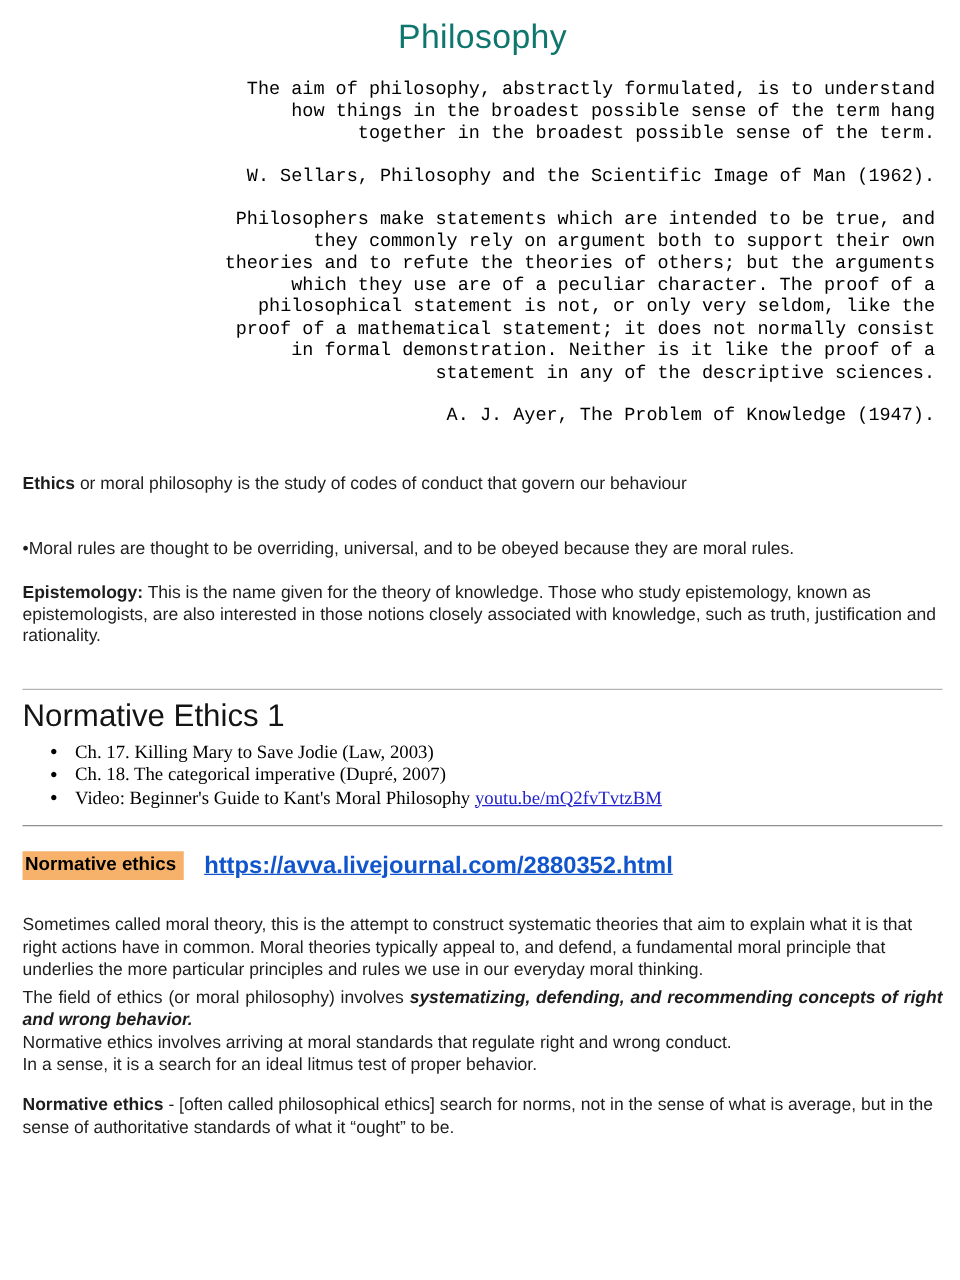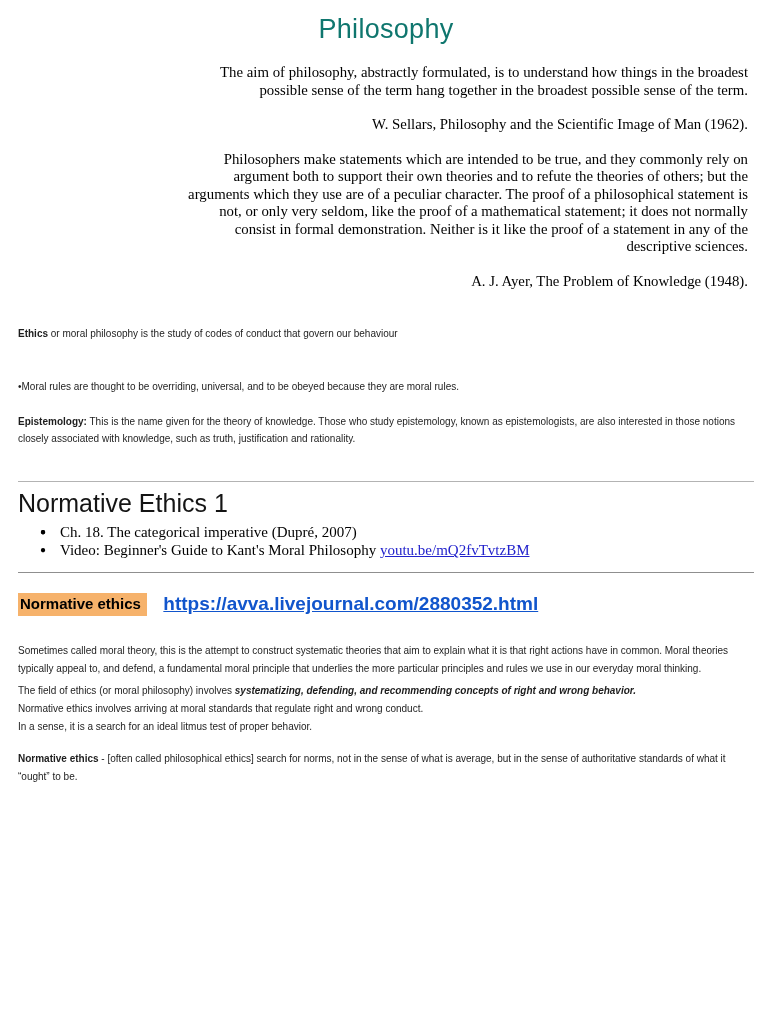--- a/index.html
+++ b/index.html
@@ -26,24 +26,24 @@
 
   .quotes {
     width: 570px;
     margin: 0 6px 35px auto;
     text-align: right;
     font-family: "Liberation Serif", serif;
     font-size: 14.8px;
     line-height: 17.5px;
     color: #000;
   }
-  .quotes p { margin: 0 0 17px 0; }
+  .quotes p { margin: 0 0 17px 0; font-family: Liberation Mono, monospace; }
 
   .bodytext {
-    font-size: 10px;
+    font-size: 14px;
     line-height: 17.5px;
     color: #1d1d1d;
     margin: 0 0 17.5px 0;
   }
   .bodytext b { font-weight: 700; }
 
   hr.rule {
     border: none;
     border-top: 1.5px solid #9e9e9e;
     margin: 0;
@@ -104,40 +104,40 @@
 <body>
 
 <main class="page">
 
   <h1 class="doc-title">Philosophy</h1>
 
   <section class="quotes">
     <p>The aim of philosophy, abstractly formulated, is to understand how things in the broadest possible sense of the term hang together in the broadest possible sense of the term.</p>
     <p>W. Sellars, Philosophy and the Scientific Image of Man (1962).</p>
     <p>Philosophers make statements which are intended to be true, and they commonly rely on argument both to support their own theories and to refute the theories of others; but the arguments which they use are of a peculiar character. The proof of a philosophical statement is not, or only very seldom, like the proof of a mathematical statement; it does not normally consist in formal demonstration. Neither is it like the proof of a statement in any of the descriptive sciences.</p>
-    <p>A. J. Ayer, The Problem of Knowledge (1948).</p>
+    <p>A. J. Ayer, The Problem of Knowledge (1947).</p>
   </section>
 
   <section>
     <p class="bodytext"><b>Ethics</b><span> or moral philosophy is the study of codes of conduct that govern our behaviour</span></p>
 
     <p class="bodytext">
       <br>
       <span>•Moral rules are thought to be overriding, universal, and to be obeyed because they are moral rules.</span><br>
     </p>
 
     <p class="bodytext"><b>Epistemology:</b><span> This is the name given for the theory of knowledge. Those who study epistemology, known as epistemologists, are also interested in those notions closely associated with knowledge, such as truth, justification and rationality.</span></p>
   </section>
 
   <hr class="rule rule-top">
 
   <h2 class="section-heading">Normative Ethics 1</h2>
 
   <ul class="reading-list">
-    <li><span class="marker">●</span></li>
+    <li><span class="marker">●</span><span>Ch. 17. Killing Mary to Save Jodie (Law, 2003)</span></li>
     <li><span class="marker">●</span><span>Ch. 18. The categorical imperative (Dupré, 2007)</span></li>
     <li><span class="marker">●</span><span>Video: Beginner's Guide to Kant's Moral Philosophy </span><a href="#" class="serif-link">youtu.be/mQ2fvTvtzBM</a></li>
   </ul>
 
   <hr class="rule rule-bottom">
 
   <div class="normative-header">
     <span class="hl-heading">Normative ethics</span>
     <a href="#" class="doc-link">https://avva.livejournal.com/2880352.html</a>
   </div>

